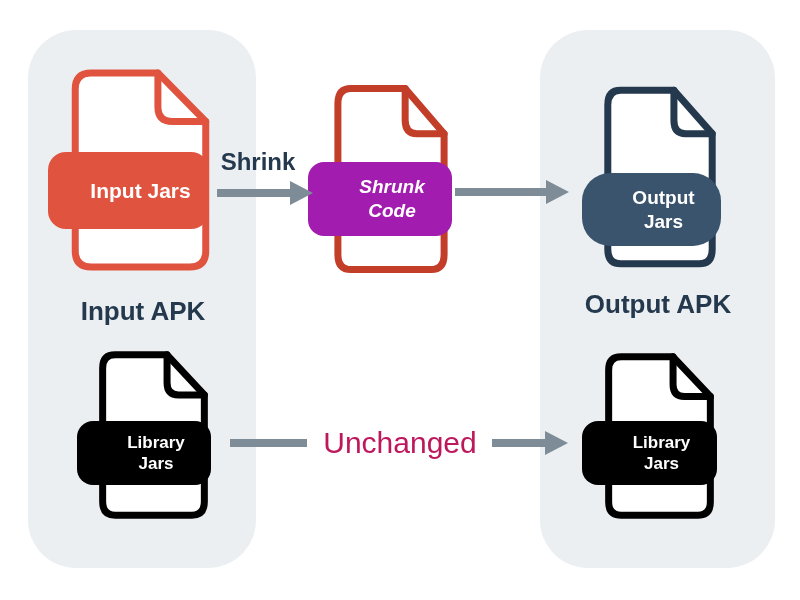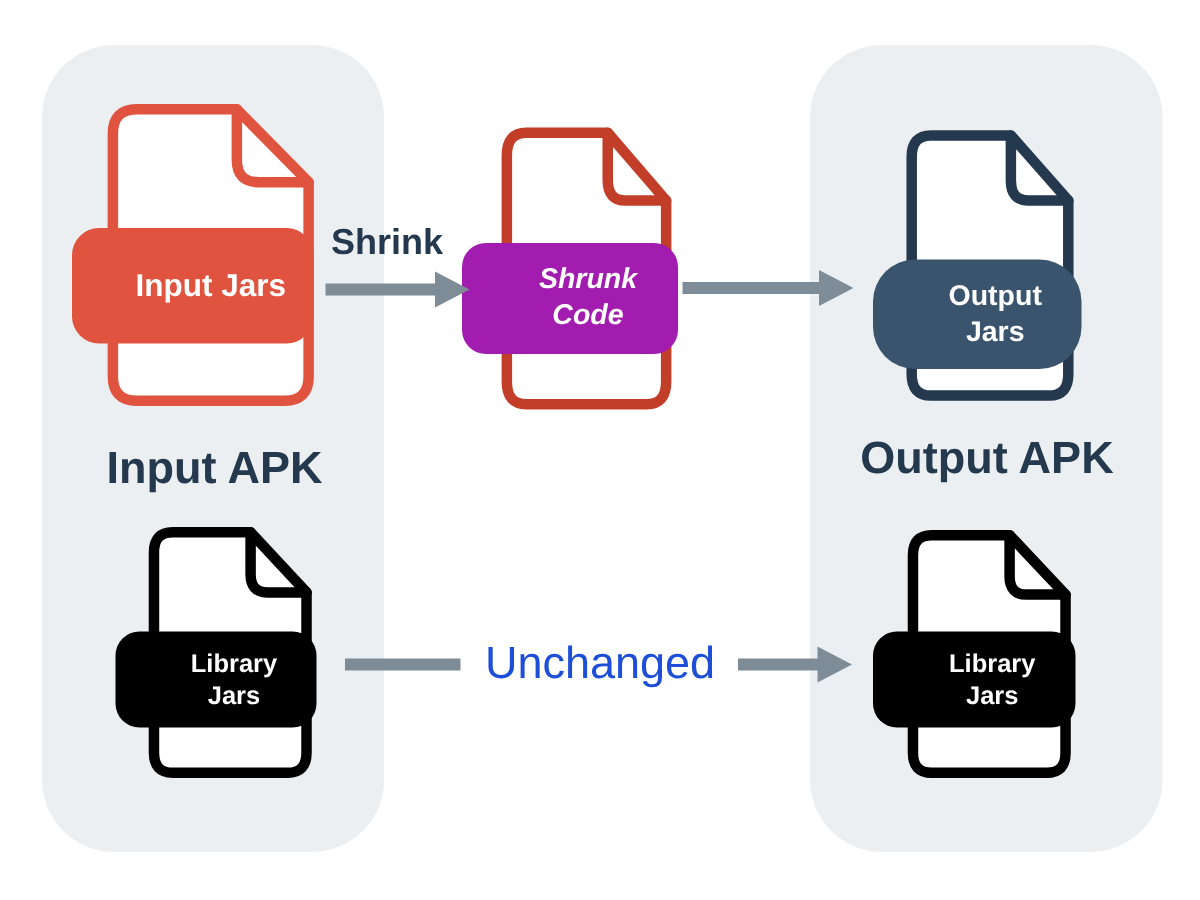--- a/index.html
+++ b/index.html
@@ -32,31 +32,31 @@
     position:absolute; display:flex; align-items:center; justify-content:center;
     color:#ffffff; font-weight:bold; text-align:center; white-space:pre-line;padding-left:24px;
   }
   .badge-input-jars { left:48px;  top:152px; width:137px; height:77px; border-radius:18px; background:#E0533F; font-size:21px; }
   .badge-shrunk     { left:308px; top:162px; width:120px; height:74px; border-radius:16px; background:#a21caf; font-size:19px; line-height:1.25;font-style:italic; }
   .badge-output     { left:582px; top:163px; width:115px; height:73px; border-radius:28px; background:#3A546E; font-size:19px; line-height:1.25;margin-top:10px; }
   .badge-lib-left   { left:77px;  top:421px; width:110px; height:64px; border-radius:16px; background:#000000; font-size:17px; line-height:1.25; }
   .badge-lib-right  { left:582px; top:421px; width:111px; height:64px; border-radius:16px; background:#000000; font-size:17px; line-height:1.25; }
 
   
-  .panel-title { position:absolute; font-weight:bold; font-size:30px; color:#24394E; text-align:center; }
+  .panel-title { position:absolute; font-weight:bold; font-size:26px; color:#24394E; text-align:center; }
   .title-input  { left:43px;  top:296px; width:200px; }
   .title-output { left:558px; top:289px; width:200px; }
 
   
   .arrow-label { position:absolute; font-weight:bold; font-size:24px; color:#24394E; text-align:center; }
   .label-shrink   { left:208px; top:148px; width:100px; }
   .label-optimize { left:453px; top:146px; width:135px; }
   .label-unchanged {
     position:absolute; left:310px; top:426px; width:180px;
-    font-size:30px; font-weight:400; color:#1d4ed8; text-align:center;
+    font-size:30px; font-weight:400; color:#be185d; text-align:center;
   }
   .arrow-line { position:absolute; height:8px; background:#7D8C96; }
   .line-shrink          { left:217px; top:189px; width:76px; }
   .line-optimize        { left:455px; top:188px; width:94px; }
   .line-unchanged-left  { left:230px; top:439px; width:77px; }
   .line-unchanged-right { left:492px; top:439px; width:56px; }
   .arrow-head {
     position:absolute; width:0; height:0;
     border-top:12px solid transparent; border-bottom:12px solid transparent;
     border-left:23px solid #7D8C96;

